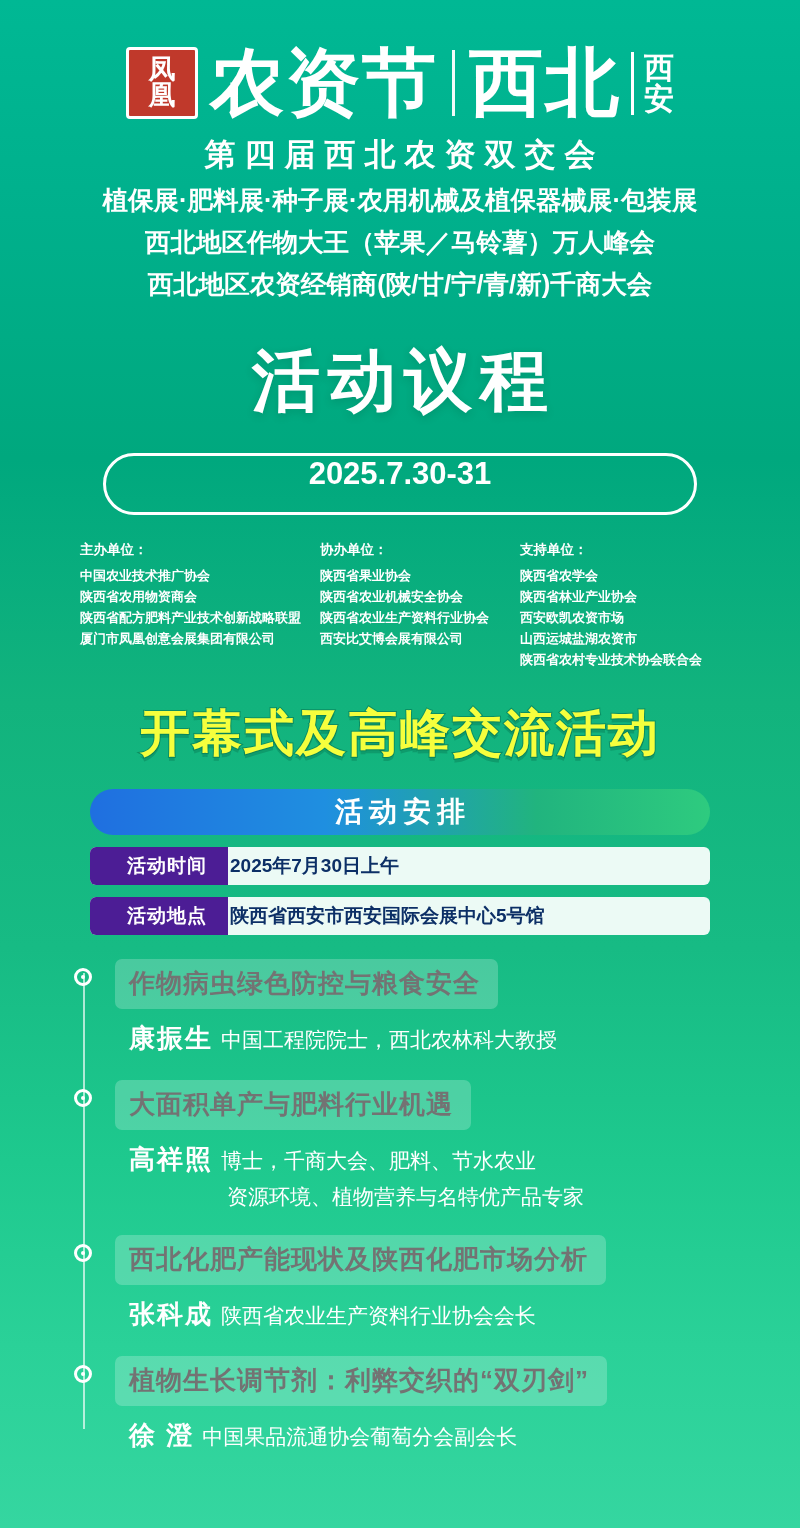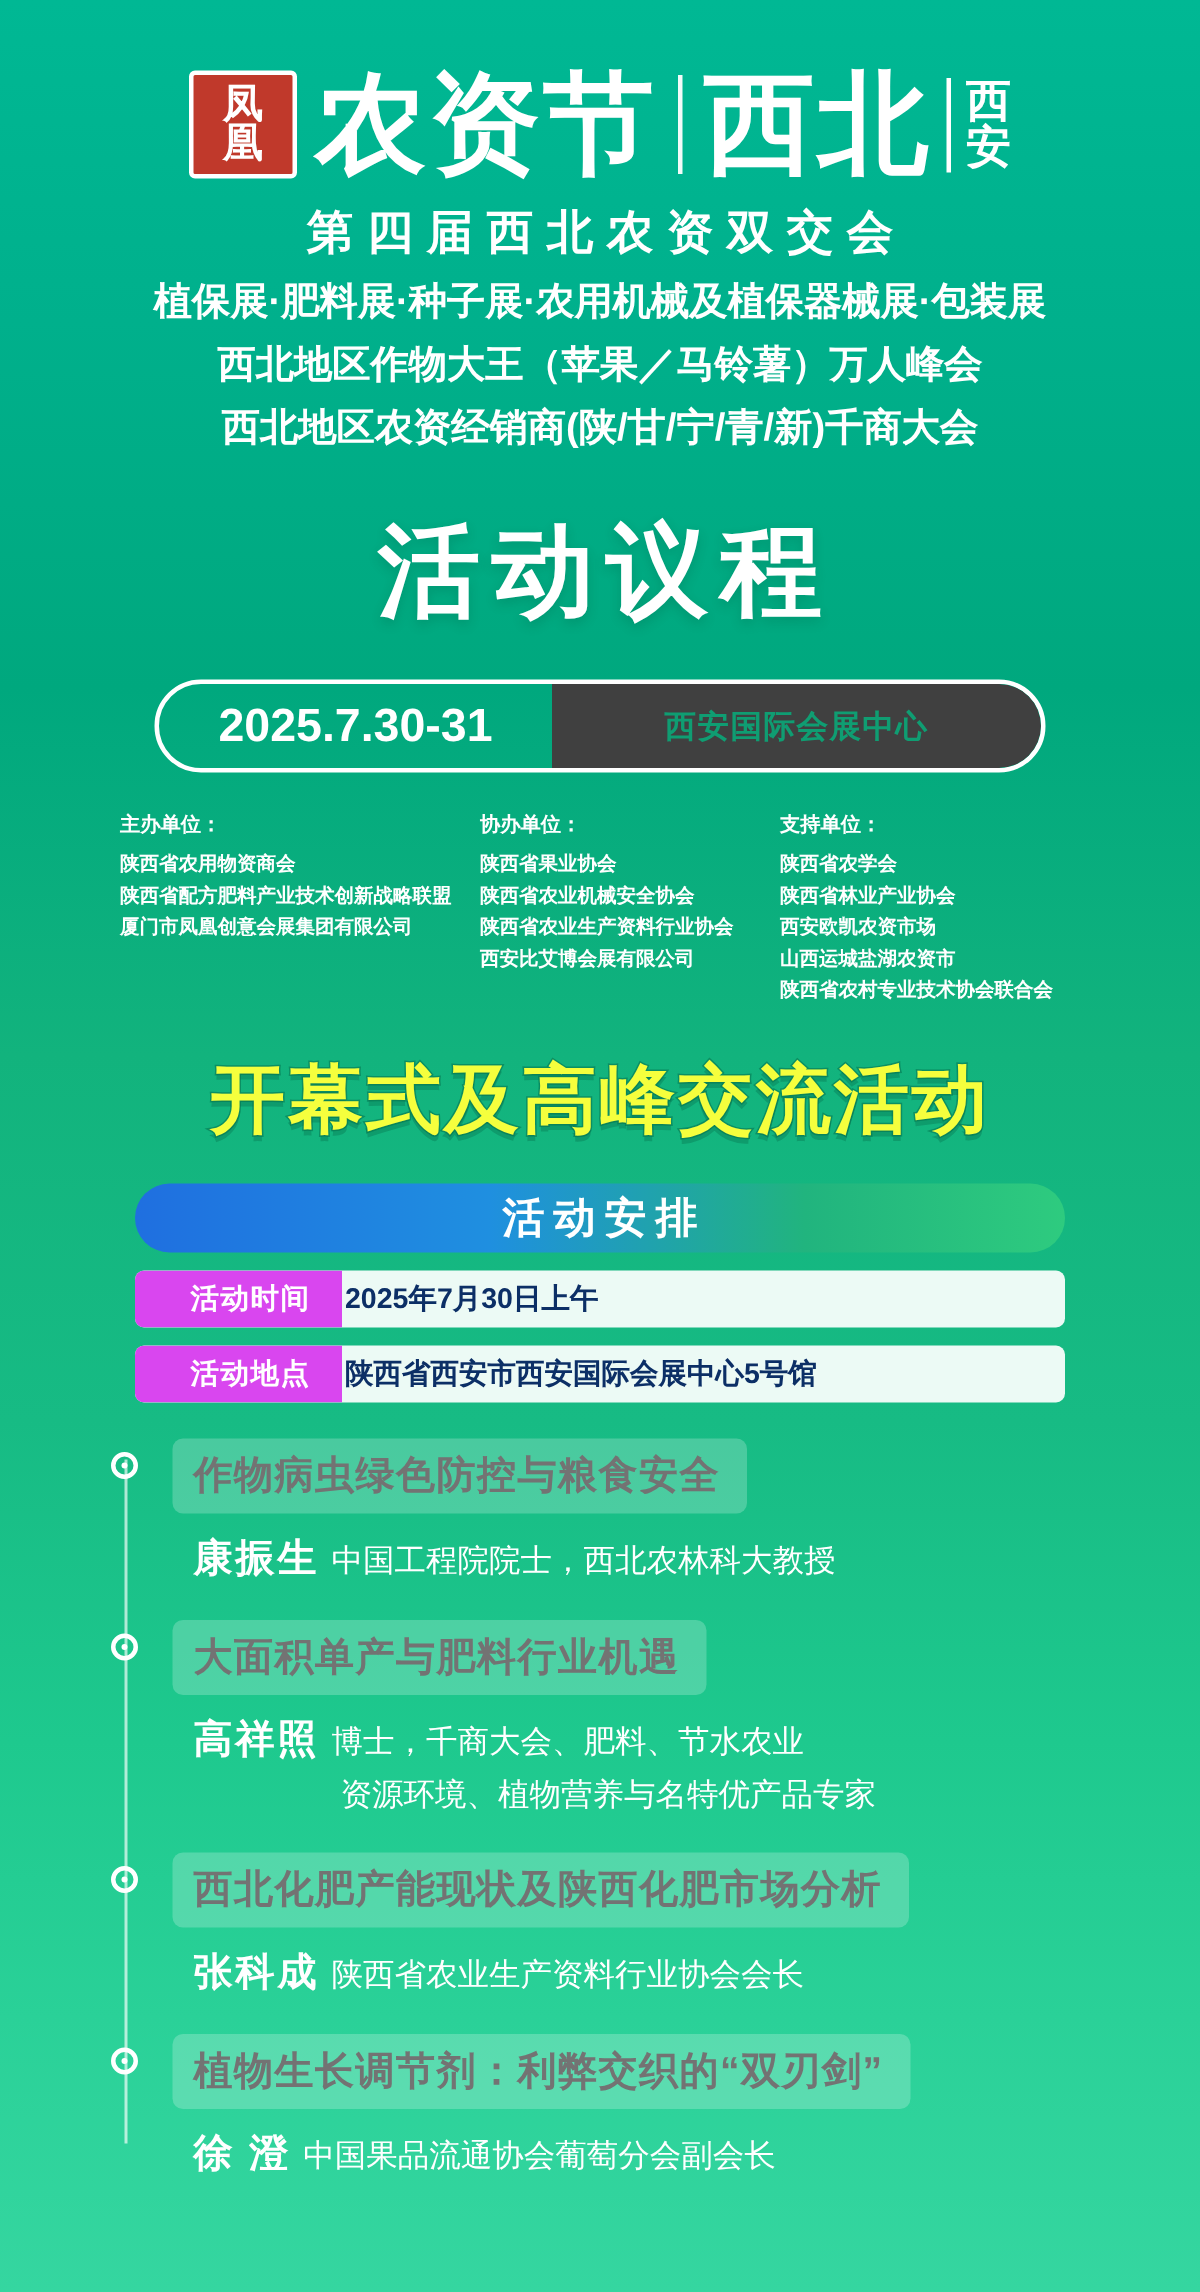--- a/index.html
+++ b/index.html
@@ -106,20 +106,21 @@
   
   .pill-wrap {
     margin: 26px auto 0;
     width: 594px;
     height: 62px;
     border: 3px solid #ffffff;
     border-radius: 31px;
     display: flex;
     align-items: center;
     overflow: hidden;
+    flex-direction: column;
   }
   .pill-date {
     flex: 0 0 262px;
     color: #ffffff;
     font-size: 31px;
     font-weight: bold;
     text-align: center;
     letter-spacing: 0px;
   }
   .pill-venue {
@@ -195,21 +196,21 @@
     height: 38px;
     background: rgba(255,255,255,.92);
     border-radius: 6px;
     display: flex;
     align-items: center;
     overflow: hidden;
   }
   .info-label {
     flex: 0 0 138px;
     height: 100%;
-    background: #d946ef;
+    background: #4c1d95;
     color: #ffffff;
     font-size: 19px;
     font-weight: bold;
     display: flex;
     align-items: center;
     justify-content: center;
     letter-spacing: 1px;
     padding-left: 16px;
   }
   .info-value {
@@ -309,20 +310,21 @@
 <div class="bigtitle">活动议程</div>
 
 <div class="pill-wrap">
   <div class="pill-date">2025.7.30-31</div>
   <div class="pill-venue">西安国际会展中心</div>
 </div>
 
 <div class="orgs">
   <div class="org-col c1">
     <div class="org-title">主办单位：</div>
+    <div class="org-item">中国农业技术推广协会</div>
     <div class="org-item">陕西省农用物资商会</div>
     <div class="org-item">陕西省配方肥料产业技术创新战略联盟</div>
     <div class="org-item">厦门市凤凰创意会展集团有限公司</div>
   </div>
   <div class="org-col c2">
     <div class="org-title">协办单位：</div>
     <div class="org-item">陕西省果业协会</div>
     <div class="org-item">陕西省农业机械安全协会</div>
     <div class="org-item">陕西省农业生产资料行业协会</div>
     <div class="org-item">西安比艾博会展有限公司</div>

